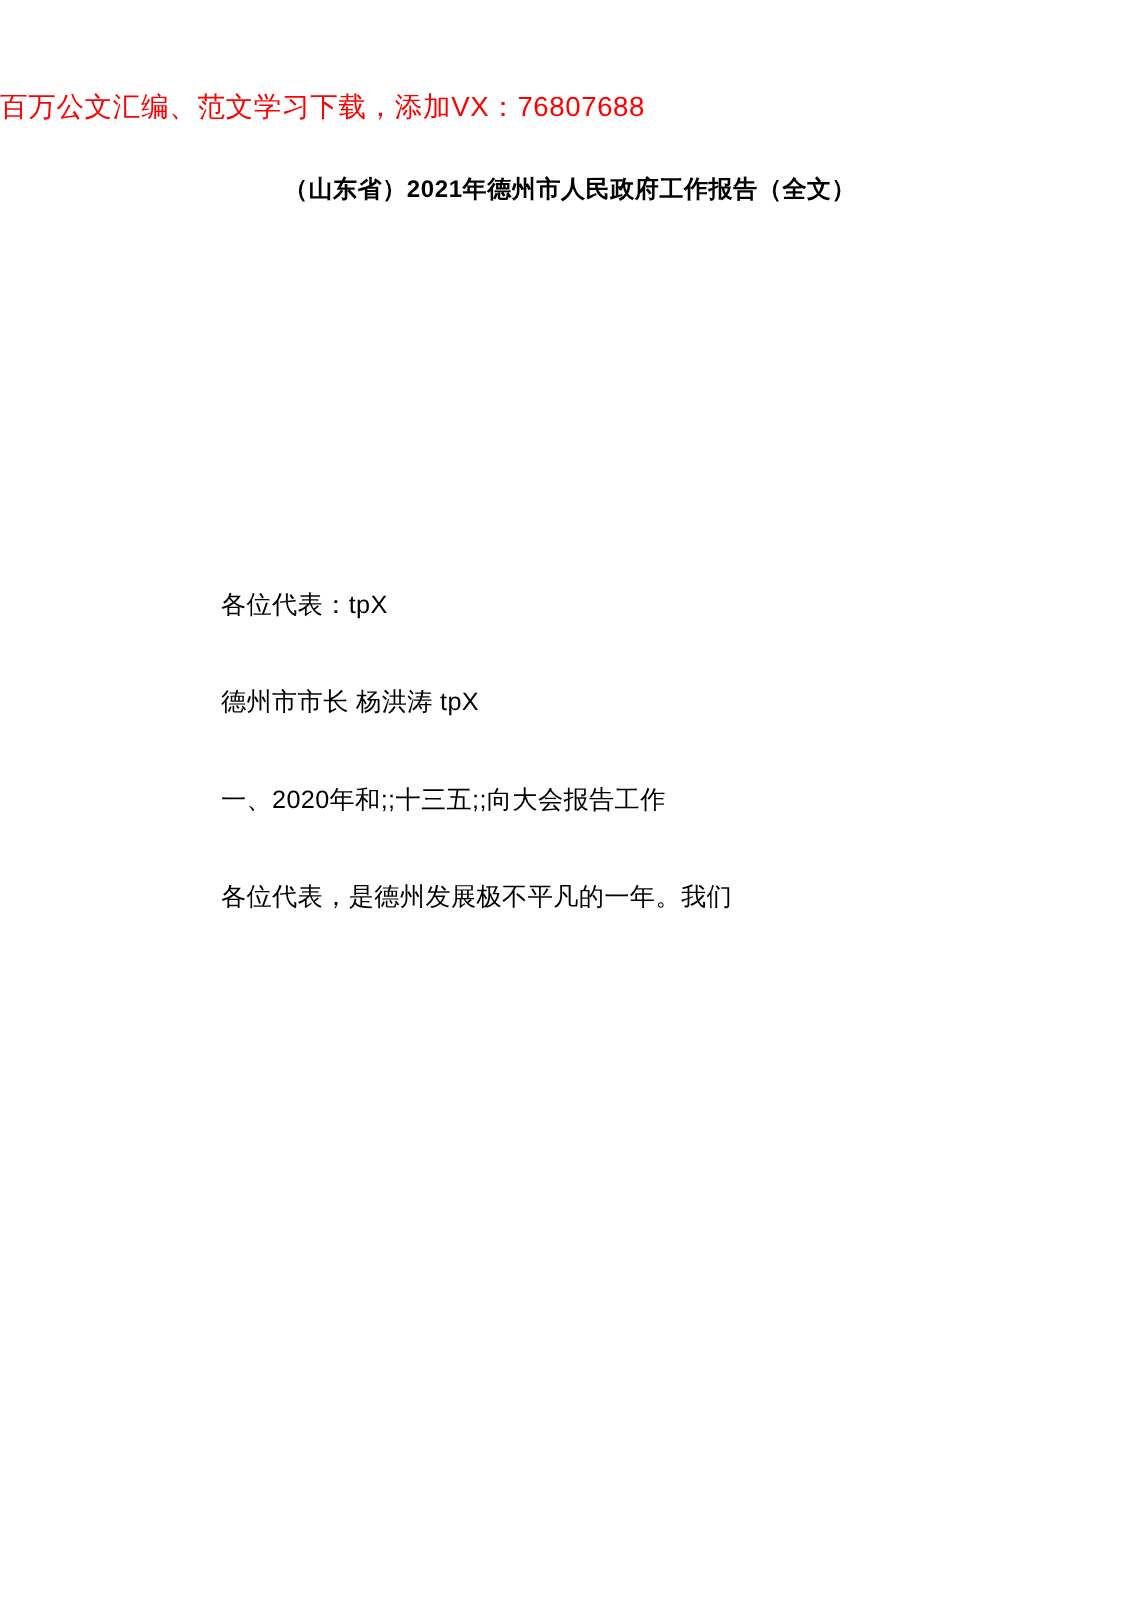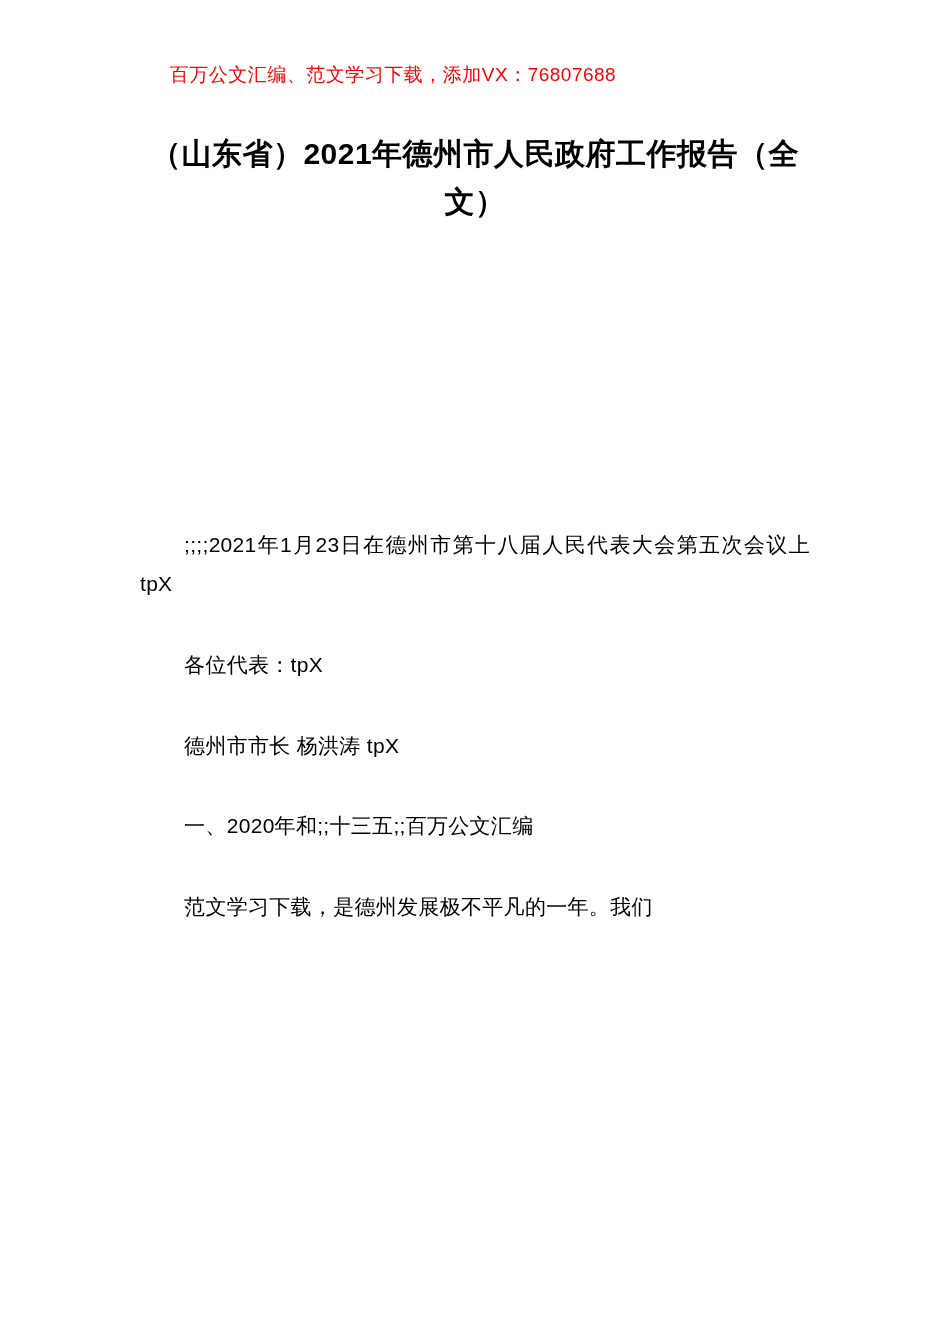--- a/index.html
+++ b/index.html
@@ -20,32 +20,31 @@
     height: 1344px;
     box-sizing: border-box;
     padding: 0 140px;
     position: relative;
   }
   .watermark {
     position: absolute;
     top: 62px;
     left: 0;
     width: 786px;
-    text-align: center;
     color: #ff0000;
-    font-size: 19px;
+    font-size: 23px;
     letter-spacing: 0.5px;
     font-family: "Liberation Sans", sans-serif;
     white-space: nowrap;
   }
   .doc-title {
-    margin: 0;
+    margin: 12px;
     padding-top: 130px;
     text-align: center;
-    font-size: 30px;
+    font-size: 20px;
     font-weight: bold;
     line-height: 1.6;
     letter-spacing: 0.5px;
   }
   .spacer {
     height: 300px;
   }
   .body-text {
     font-size: 21px;
     line-height: 1.85;
@@ -64,19 +63,18 @@
 <body>
 
 <div class="page">
 
   <div class="watermark">百万公文汇编、范文学习下载，添加VX：76807688</div>
 
   <h1 class="doc-title">（山东省）2021年德州市人民政府工作报告（全文）</h1>
 
   <div class="spacer"></div>
 
-  <p class="body-text indent">;;;;2021年1月23日在德州市第十八届人民代表大会第五次会议上tpX</p>
   <p class="body-text indent">各位代表：tpX</p>
   <p class="body-text indent">德州市市长 杨洪涛 tpX</p>
-  <p class="body-text indent">一、2020年和;;十三五;;百万公文汇编</p>
-  <p class="body-text indent tight">范文学习下载，是德州发展极不平凡的一年。我们</p>
+  <p class="body-text indent">一、2020年和;;十三五;;向大会报告工作</p>
+  <p class="body-text indent tight">各位代表，是德州发展极不平凡的一年。我们</p>
 
 </div>
 
 </body></html>

